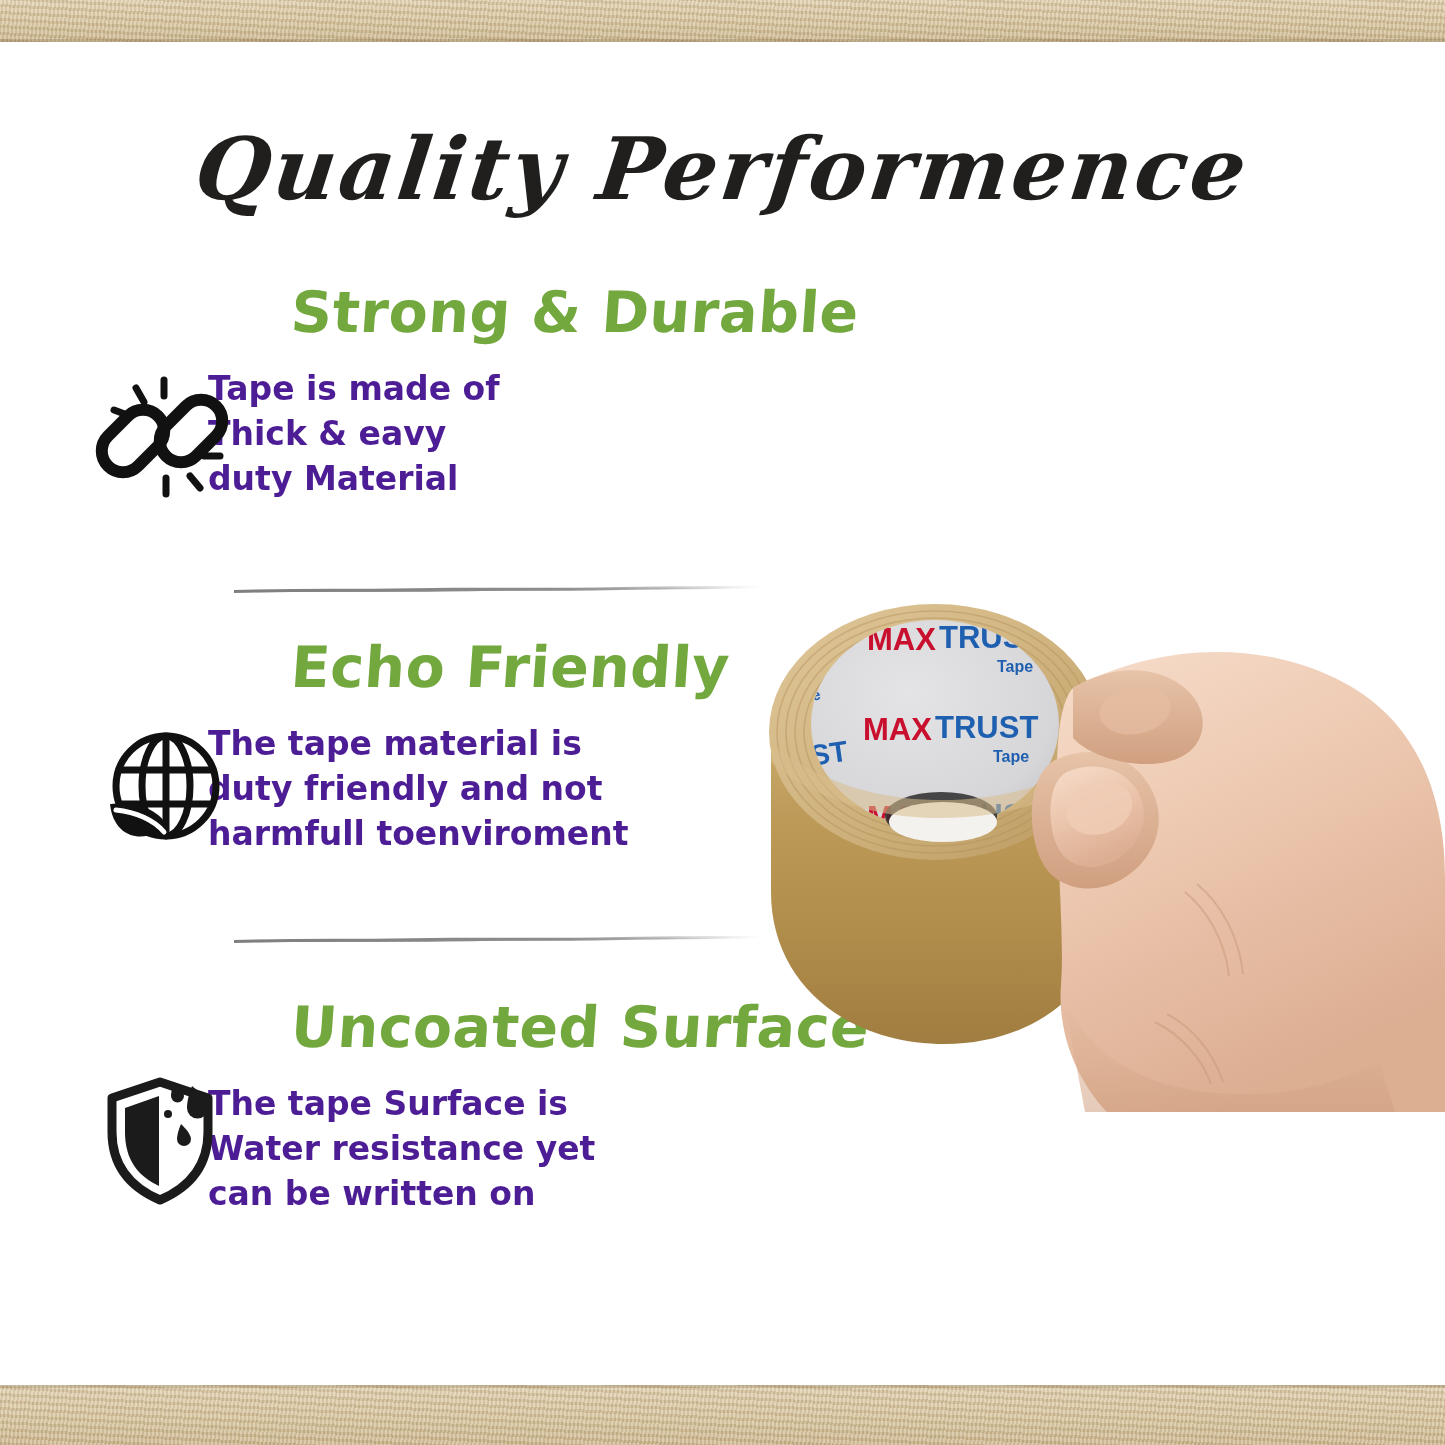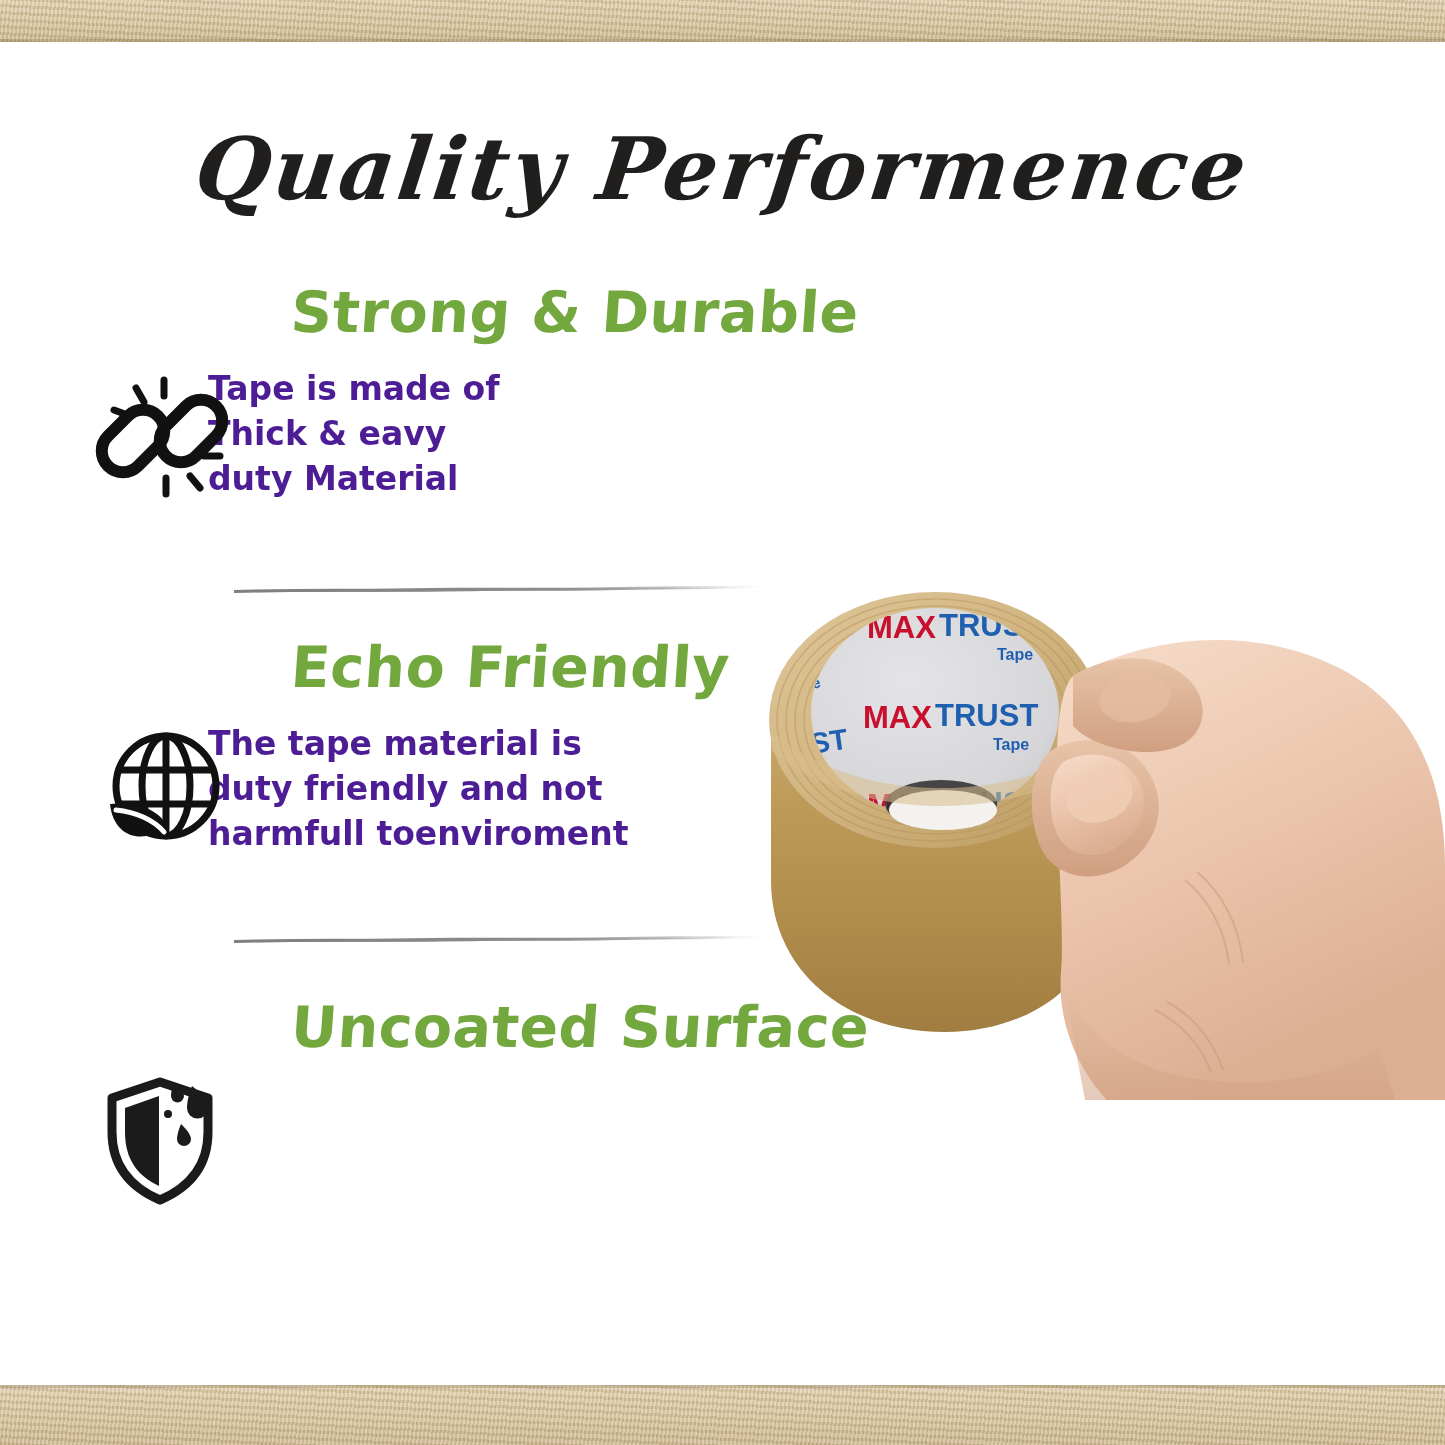--- a/index.html
+++ b/index.html
@@ -105,21 +105,21 @@
     width: 532px;
     height: 14px;
   }
   .divider-1 { top: 582px; }
   .divider-2 { top: 932px; }
 
   
   .product-photo {
     position: absolute;
     left: 755px;
-    top: 580px;
+    top: 592px;
     width: 690px;
     height: 520px;
   }
   .product-photo svg { display: block; }
 
   .core-label-text {
     font-family: "Liberation Sans", sans-serif;
     font-weight: bold;
   }
 </style>
@@ -213,20 +213,23 @@
       <svg viewBox="0 0 140 140" width="140" height="140" aria-hidden="true">
         <path d="M20 28 L68 12 L116 28 L116 62 C116 98 96 118 68 130 C40 118 20 98 20 62 Z" fill="none" stroke="#1b1b1b" stroke-width="9" stroke-linejoin="round"></path>
         <path d="M33 38 L67 26 L67 116 C46 106 33 90 33 62 Z" fill="#1b1b1b"></path>
         <path d="M100 16 C100 16 116 28 116 38 A10.5 10.5 0 0 1 95 38 C95 28 100 16 100 16 Z" fill="#1b1b1b"></path>
         <path d="M82 12 C82 12 92 20 92 26 A6.4 6.4 0 0 1 79 26 C79 20 82 12 82 12 Z" fill="#1b1b1b"></path>
         <path d="M89 54 C89 54 99 63 99 69 A6.6 6.6 0 0 1 85 69 C85 63 89 54 89 54 Z" fill="#1b1b1b"></path>
         <circle cx="76" cy="44" r="4" fill="#1b1b1b"></circle>
       </svg>
     </div>
     <div class="feature-heading">Uncoated Surface</div>
+    <div class="feature-body">The tape Surface is
+Water resistance yet
+can be written on</div>
   </div>
 
   <div class="product-photo">
     <svg viewBox="0 0 690 520" width="690" height="520" aria-hidden="true">
       <defs>
         <linearGradient id="tapeSide" x1="0" y1="0" x2="0" y2="1">
           <stop offset="0" stop-color="#c9a86a"></stop>
           <stop offset="0.25" stop-color="#bd9a58"></stop>
           <stop offset="0.65" stop-color="#b08c4b"></stop>
           <stop offset="1" stop-color="#a07d40"></stop>

